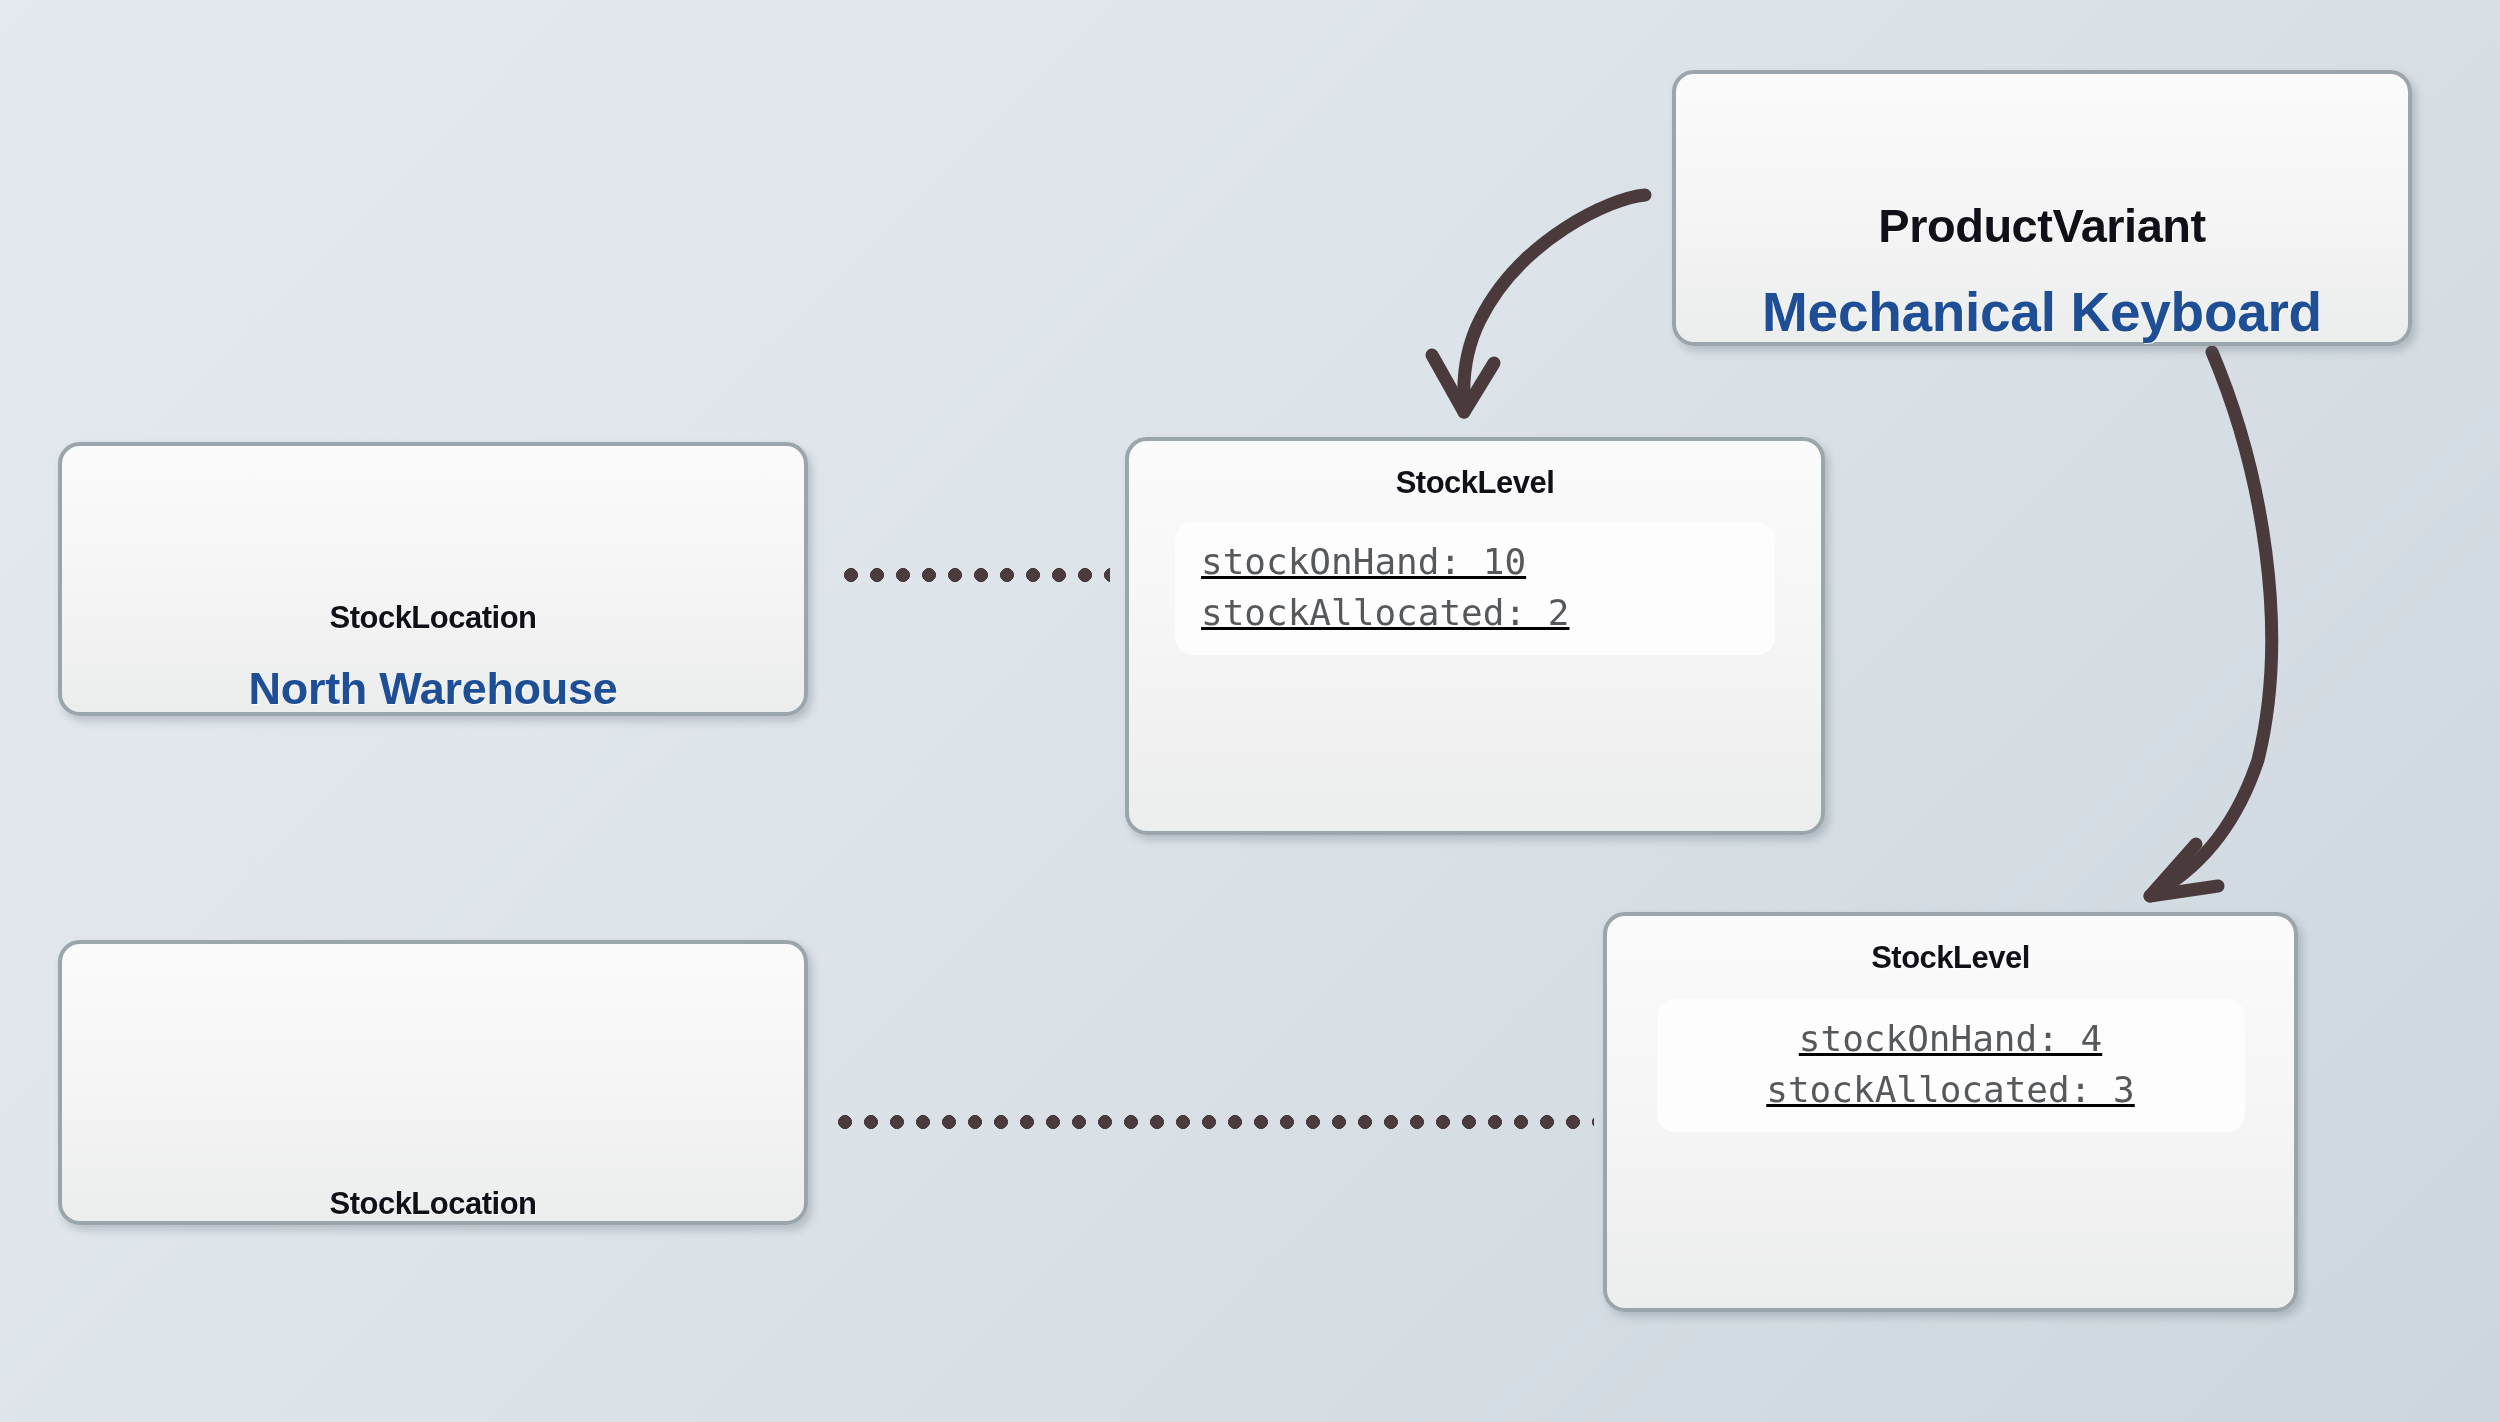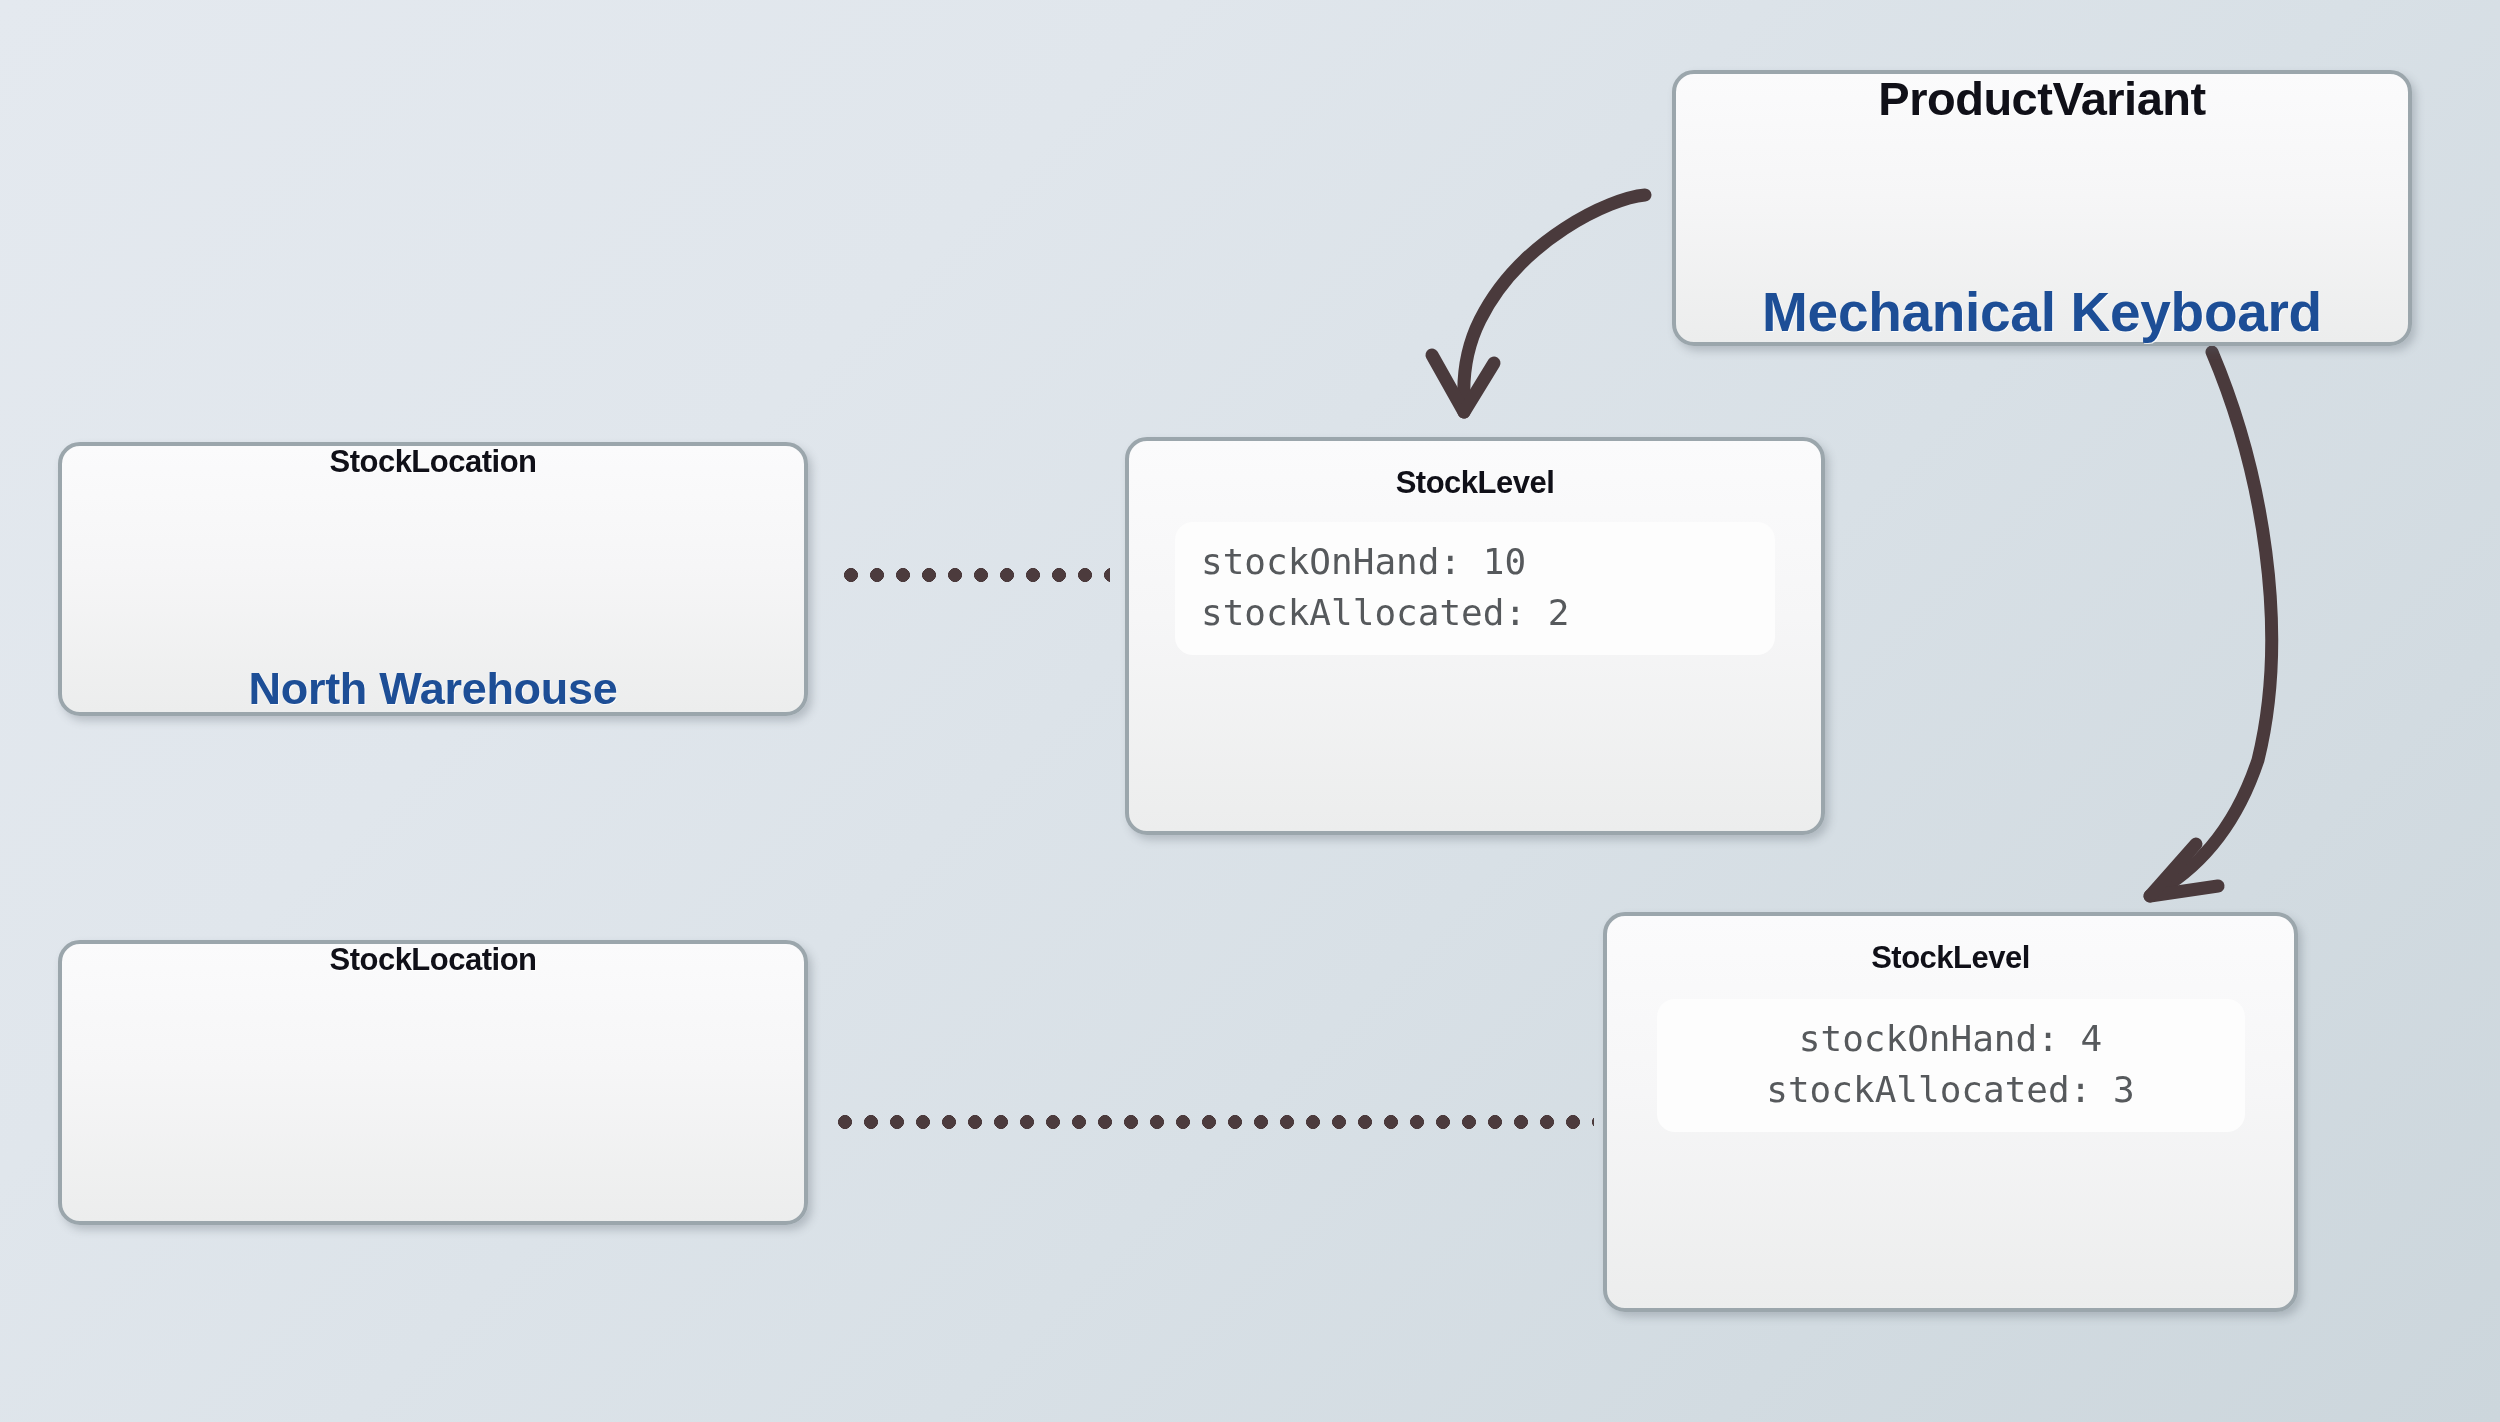--- a/index.html
+++ b/index.html
@@ -20,21 +20,21 @@
   .node {
     position: absolute;
     box-sizing: border-box;
     border: 4px solid #9ba6ac;
     border-radius: 22px;
     background: linear-gradient(to bottom, #fbfbfc 0%, #f6f6f7 45%, #eceded 100%);
     box-shadow: 4px 5px 9px rgba(90,100,110,0.30);
     display: flex;
     flex-direction: column;
     align-items: center;
-    justify-content: space-between;
+    justify-content: flex-end;
   }
   .node-title {
     font-size: 31px;
     font-weight: bold;
     color: #101018;
     letter-spacing: -0.5px;
     text-shadow: 1px 1px 0 rgba(255,255,255,0.8);
     line-height: 1.05;
     white-space: nowrap;
   }
@@ -50,20 +50,21 @@
 
   
   .field-box {
     background: #fdfdfd;
     border-radius: 18px;
     padding: 20px 26px 22px 26px;
     box-sizing: border-box;
     display: flex;
     flex-direction: column;
     gap: 12px;
+    text-decoration: underline;
   }
   .field-row {
     font-family: "DejaVu Sans Mono", "Liberation Mono", monospace;
     font-size: 36px;
     color: #56595c;
     white-space: pre;
     line-height: 1.1;
   }
 
   

